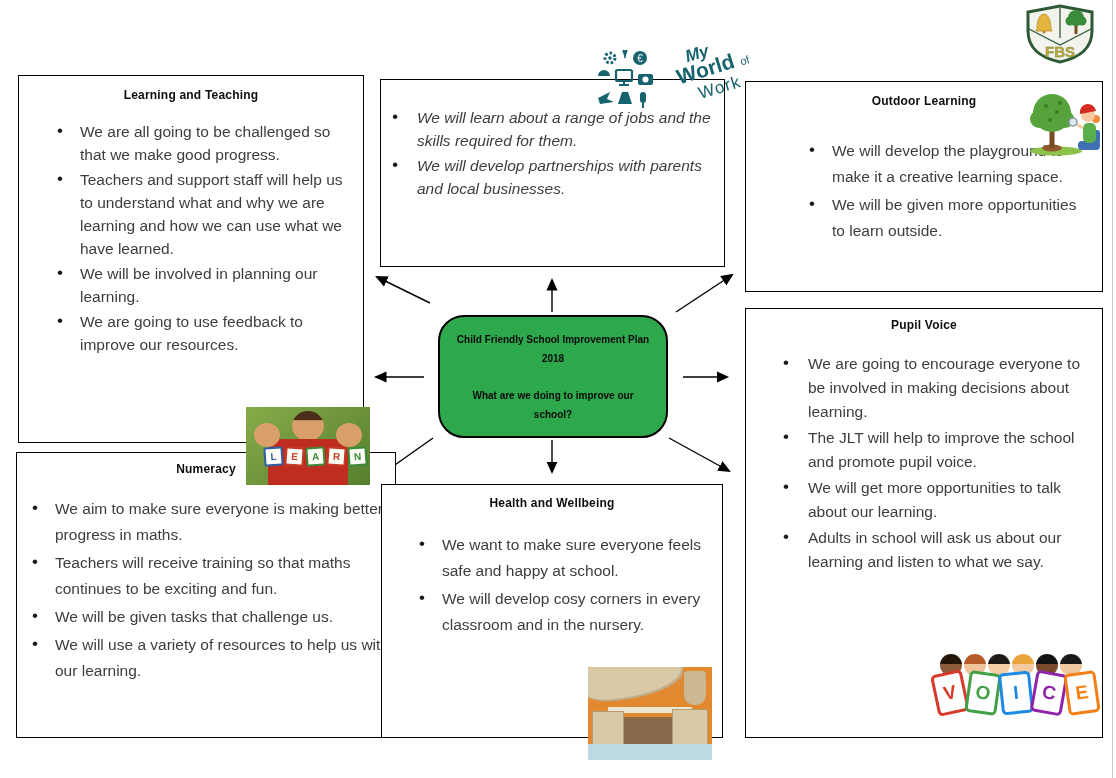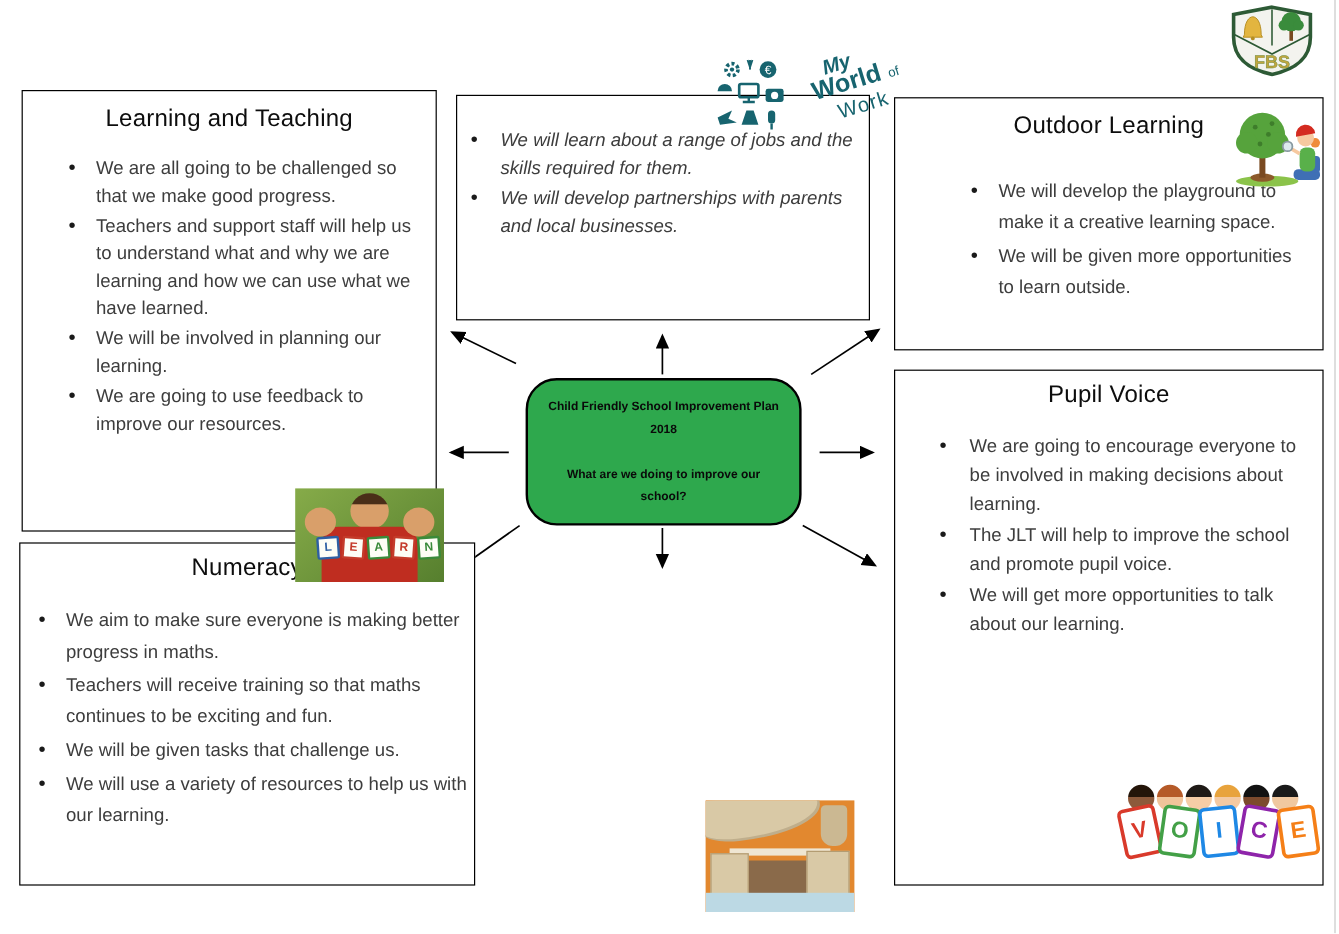--- a/index.html
+++ b/index.html
@@ -1,21 +1,21 @@
 <!DOCTYPE html>
 <html><head>
 <meta charset="utf-8">
 <style>
   html,body { margin:0; padding:0; background:#fff; }
   body { font-family:"Liberation Sans", sans-serif; }
   .canvas { position:relative; width:1116px; height:778px; background:#fff; overflow:hidden; }
   .edge-line { position:absolute; top:0; left:1112px; width:1px; height:778px; background:#c9c9c9; }
 
   .panel { position:absolute; box-sizing:border-box; border:1.5px solid #000; background:#fff; }
-  .panel h2 { font-size:20px; font-weight:normal; color:#0d0d0d; margin:0; letter-spacing:.2px; }
+  .panel h2 { font-size:12px; font-weight:bold; color:#0d0d0d; margin:0; letter-spacing:.2px; }
   .panel ul { list-style:none; margin:0; }
   .panel li { position:relative; color:#3d3d3d; font-size:15.5px; }
   .panel li::before { content:"\2022"; position:absolute; left:0; top:-1px; color:#1a1a1a; font-size:17px; }
 
   
   .p-lt { left:18px; top:75px; width:346px; height:368px; }
   .p-lt h2 { text-align:center; margin-top:12px; }
   .p-lt ul { padding:18px 8px 0 38px; }
   .p-lt li { padding-left:23px; line-height:23px; margin-bottom:2px; }
 
@@ -155,33 +155,41 @@
       <li>We will be given more opportunities to learn outside.</li>
     </ul>
   </div>
 
   <div class="panel p-pv">
     <h2>Pupil Voice</h2>
     <ul>
       <li>We are going to encourage everyone to be involved in making decisions about learning.</li>
       <li>The JLT will help to improve the school and promote pupil voice.</li>
       <li>We will get more opportunities to talk about our learning.</li>
+      <li>Adults in school will ask us about our learning and listen to what we say.</li>
     </ul>
   </div>
 
   <div class="panel p-num">
     <h2>Numeracy</h2>
     <ul>
       <li>We aim to make sure everyone is making better progress in maths.</li>
       <li>Teachers will receive training so that maths continues to be exciting and fun.</li>
       <li>We will be given tasks that challenge us.</li>
       <li>We will use a variety of resources to help us with our learning.</li>
     </ul>
   </div>
 
+  <div class="panel p-hw">
+    <h2>Health and Wellbeing</h2>
+    <ul>
+      <li>We want to make sure everyone feels safe and happy at school.</li>
+      <li>We will develop cosy corners in every classroom and in the nursery.</li>
+    </ul>
+  </div>
 
   <div class="center-node">
     <p>Child Friendly School Improvement Plan 2018</p>
     <p>What are we doing to improve our school?</p>
   </div>
 
   <svg class="crest" viewBox="0 0 72 60">
     <path d="M36 2 L68 8 V27 C68 46 54 54 36 58 C18 54 4 46 4 27 V8 Z" fill="#f3f3ee" stroke="#2d5a35" stroke-width="3"></path>
     <line x1="36" y1="4" x2="36" y2="34" stroke="#2d5a35" stroke-width="1.3"></line>
     <path d="M5 25 L36 41 L67 25" fill="none" stroke="#2d5a35" stroke-width="1.3"></path>

